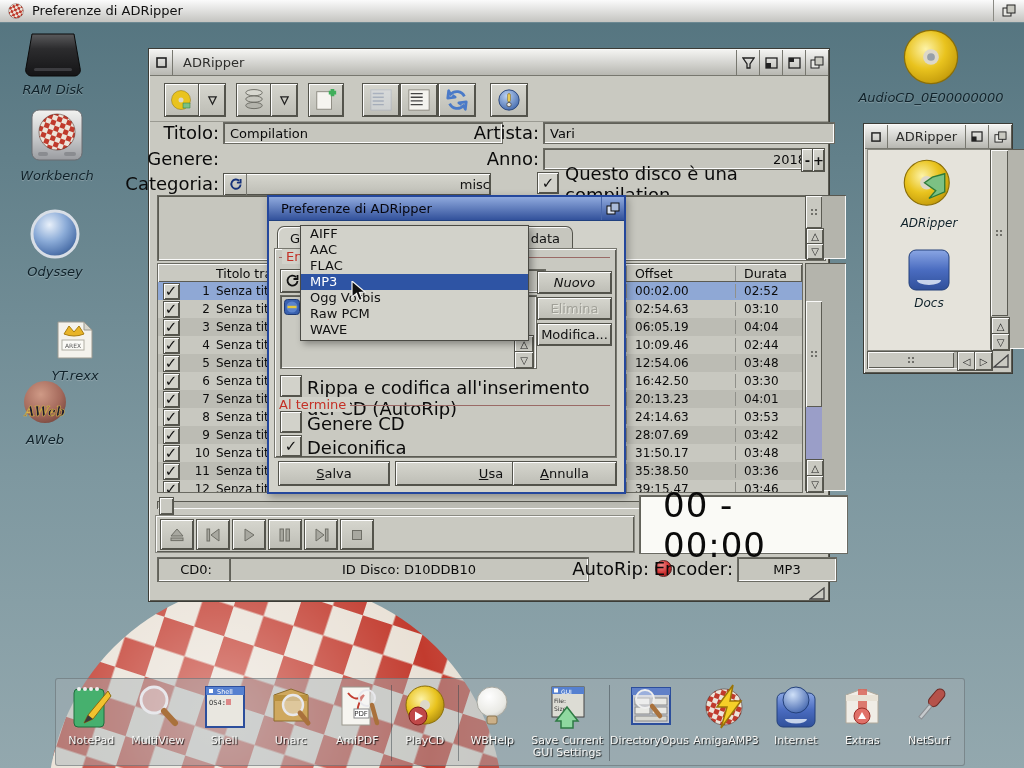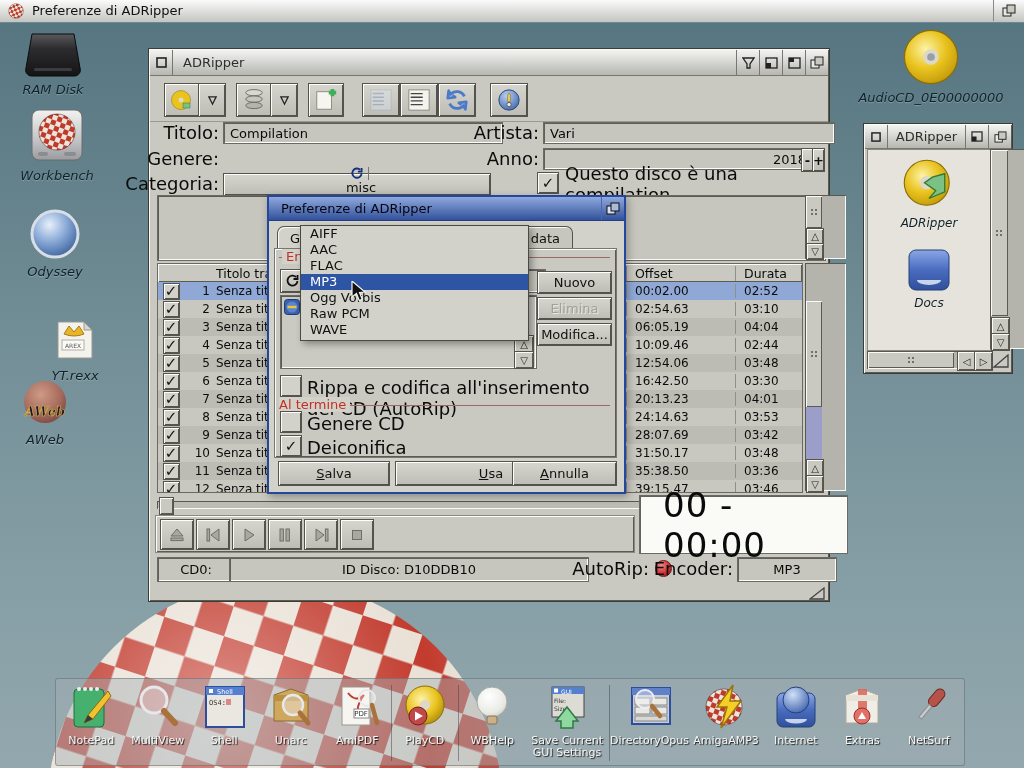--- a/index.html
+++ b/index.html
@@ -289,21 +289,21 @@
   <div class="lbl ab" style="left:344px;top:74px;width:46px;height:19px;">Artista:</div>
   <div class="field ab" style="left:394px;top:73px;width:278px;height:20px;">Vari</div>
 
   <div class="lbl ab" style="left:8px;top:100px;width:62px;height:19px;">Genere:</div>
   <div class="lbl ab" style="left:344px;top:100px;width:46px;height:19px;">Anno:</div>
   <div class="field ab" style="left:394px;top:99px;width:256px;height:20px;justify-content:flex-end;">2018</div>
   <div class="btn ab" style="left:652px;top:99px;width:11px;height:22px;font-weight:bold;">-</div>
   <div class="btn ab" style="left:663px;top:99px;width:11px;height:22px;font-weight:bold;">+</div>
 
   <div class="lbl ab" style="left:2px;top:125px;width:68px;height:19px;">Categoria:</div>
-  <div class="btn ab" style="left:74px;top:124px;width:266px;height:21px;justify-content:flex-end;padding:0;flex-direction:column;">
+  <div class="btn ab" style="left:74px;top:124px;width:266px;height:21px;justify-content:space-between;padding:0;">
     <span style="width:22px;height:100%;display:flex;align-items:center;justify-content:center;border-right:1px solid #77776f;">
       <svg width="13" height="13" viewBox="0 0 14 14">
           <path d="M11 3 a5 5 0 1 0 1.5 4" fill="none" stroke="#16327a" stroke-width="2"></path>
           <path d="M12.5 1 v4 h-4" fill="none" stroke="#16327a" stroke-width="2"></path>
         </svg>
     </span>
     <span style="padding-left:8px;">misc</span>
   </div>
   <div class="cb checked ab" style="left:388px;top:123px;width:20px;height:20px;"></div>
   <div class="lbl ab" style="left:416px;top:125px;width:260px;justify-content:flex-start;height:19px;">Questo disco è una compilation</div>
@@ -606,21 +606,21 @@
     <div class="redlbl ab" style="left:7px;top:0;background:#d2d2ca;padding:0 4px;">Encoder</div>
 
     <div class="btn ab" style="left:5px;top:20px;width:22px;height:22px;">
       <svg width="14" height="14" viewBox="0 0 14 14">
           <path d="M11 3 a5 5 0 1 0 1.5 4" fill="none" stroke="#111" stroke-width="1.8"></path>
           <path d="M12.5 1 v4 h-4" fill="none" stroke="#111" stroke-width="1.8"></path>
         </svg>
     </div>
     <div class="field ab" style="left:29px;top:20px;width:228px;height:22px;"></div>
 
-    <div class="btn ab" style="left:262px;top:22px;width:73px;height:21px;">Nuovo</div>
+    <div class="btn ab" style="left:262px;top:22px;width:73px;height:21px;font-style:italic;">Nuovo</div>
     <div class="btn dis ab" style="left:262px;top:48px;width:73px;height:21px;">Elimina</div>
     <div class="btn ab" style="left:262px;top:74px;width:73px;height:21px;">Modifica...</div>
 
     <div class="in ab" style="left:5px;top:46px;width:232px;height:72px;background:#cacac2;border:1px solid #6a6a62;">
       <svg class="ab" style="left:3px;top:3px;" width="16" height="16" viewBox="0 0 16 16">
         <rect x="0.5" y="0.5" width="15" height="15" rx="3" fill="#3a62b0" stroke="#1e3a74"></rect>
         <circle cx="8" cy="8" r="5.5" fill="#5c84cc"></circle>
           <rect x="3.5" y="6.8" width="9" height="2.4" fill="#e8c83a"></rect>
       </svg>
     </div>

